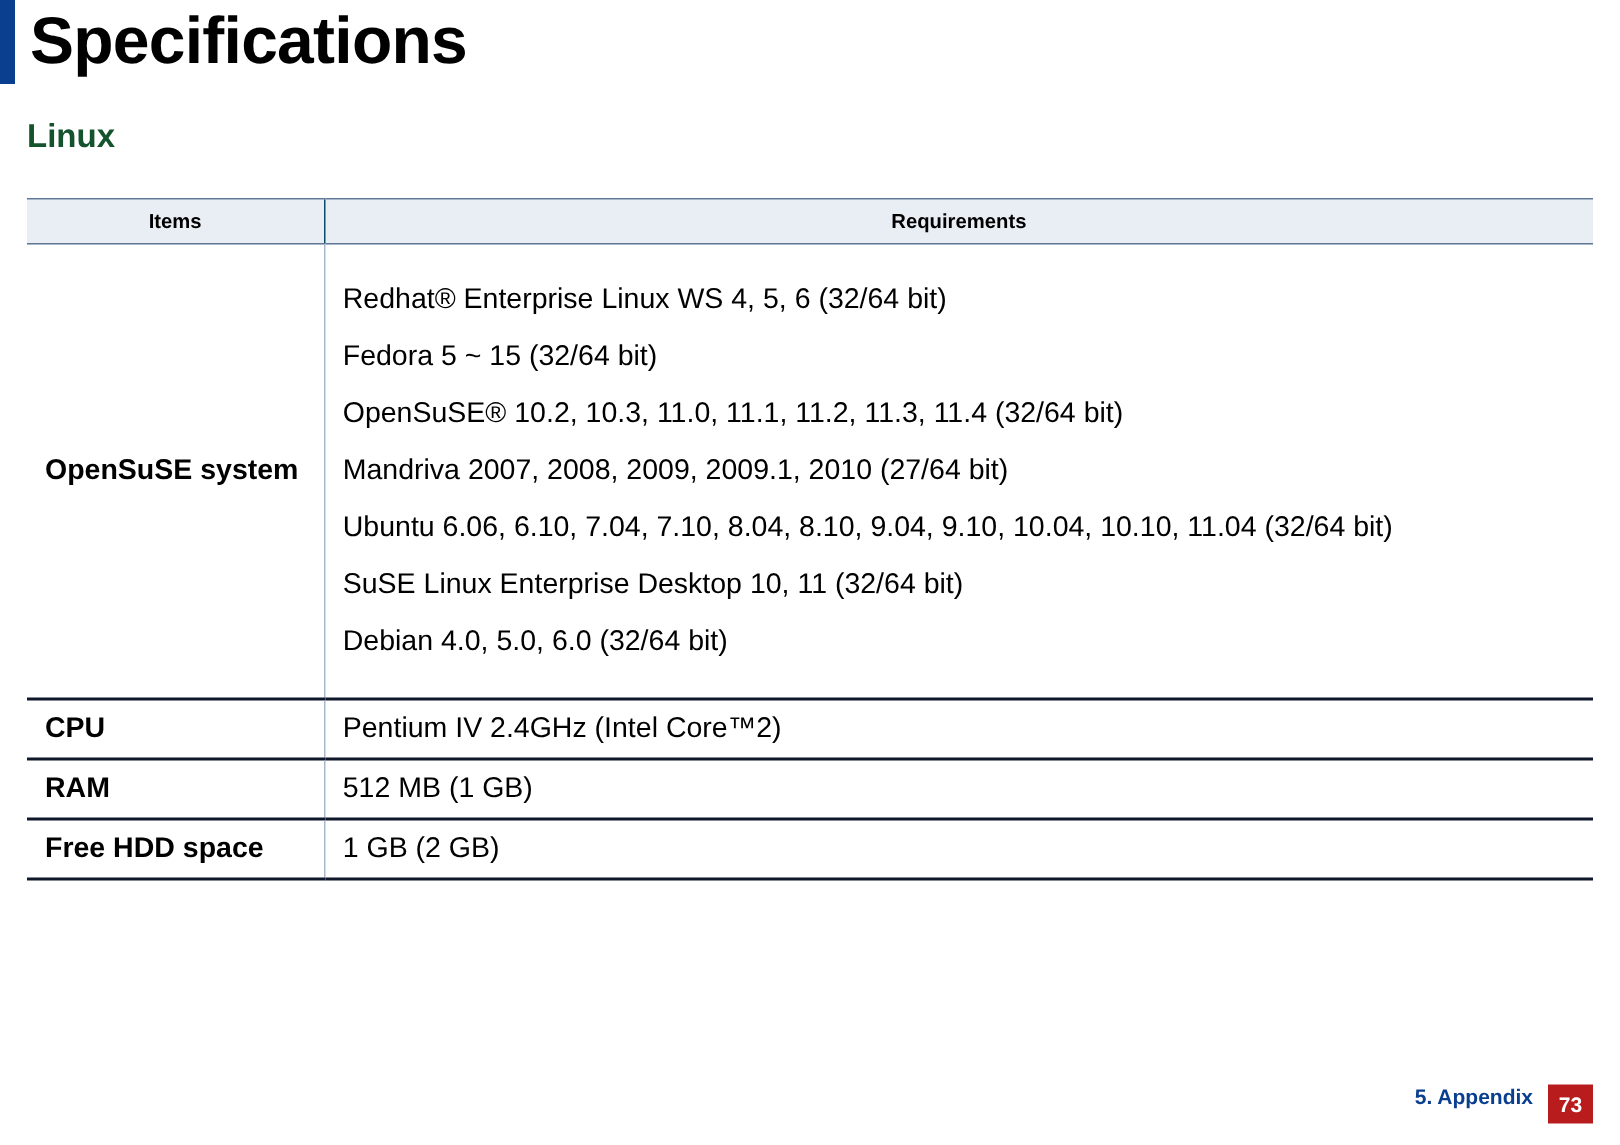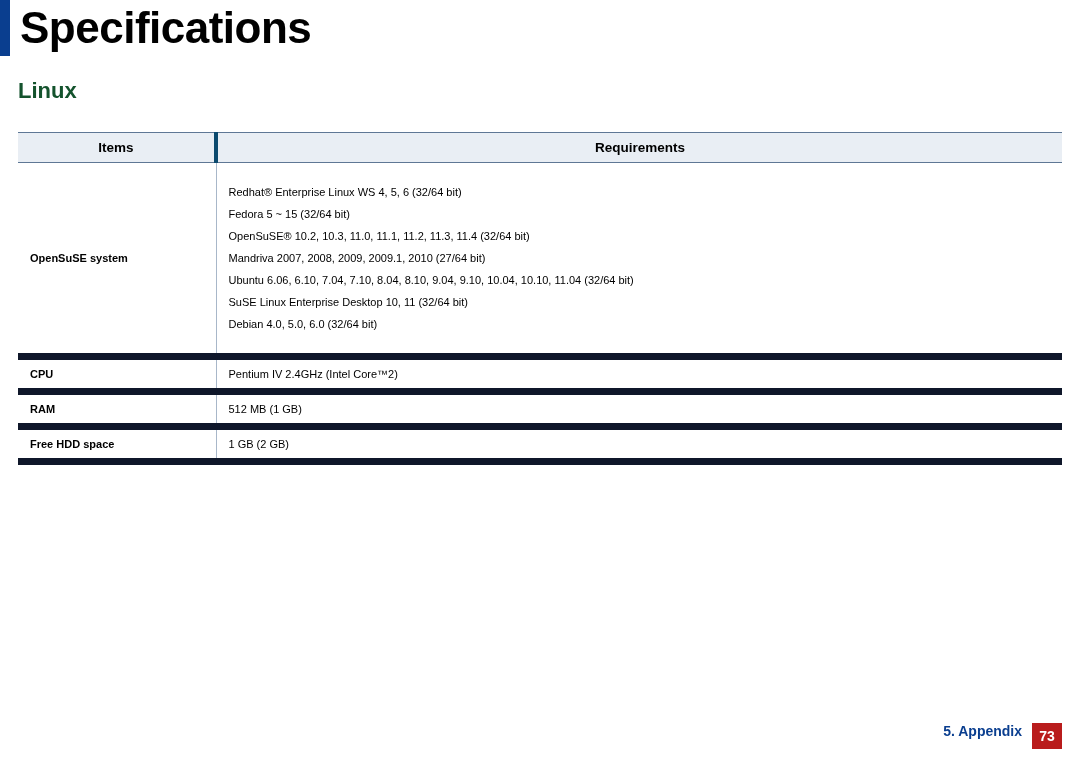--- a/index.html
+++ b/index.html
@@ -46,26 +46,26 @@
     background: #e9eef4;
     font-weight: 700;
     font-size: 13.5px;
     text-align: center;
     padding: 7px 8px;
     border: 1px solid #5e7795;
     border-left: none;
     border-right: none;
   }
   table.spec th + th {
-    border-left: 4px solid #0c4a6e;
+    border-left: 1px solid #0c4a6e;
   }
   table.spec td {
-    font-size: 11px;
+    font-size: 19px;
     padding: 8px 10px 8px 12px;
-    border-bottom: 7px solid #0f172a;
+    border-bottom: 2px solid #0f172a;
     vertical-align: middle;
   }
   table.spec td.item {
     font-weight: 700;
     width: 198px;
     border-right: 1px solid #a8b7c9;
   }
   .os-list {
     line-height: 2.0;
     padding: 10px 0 10px 0;

